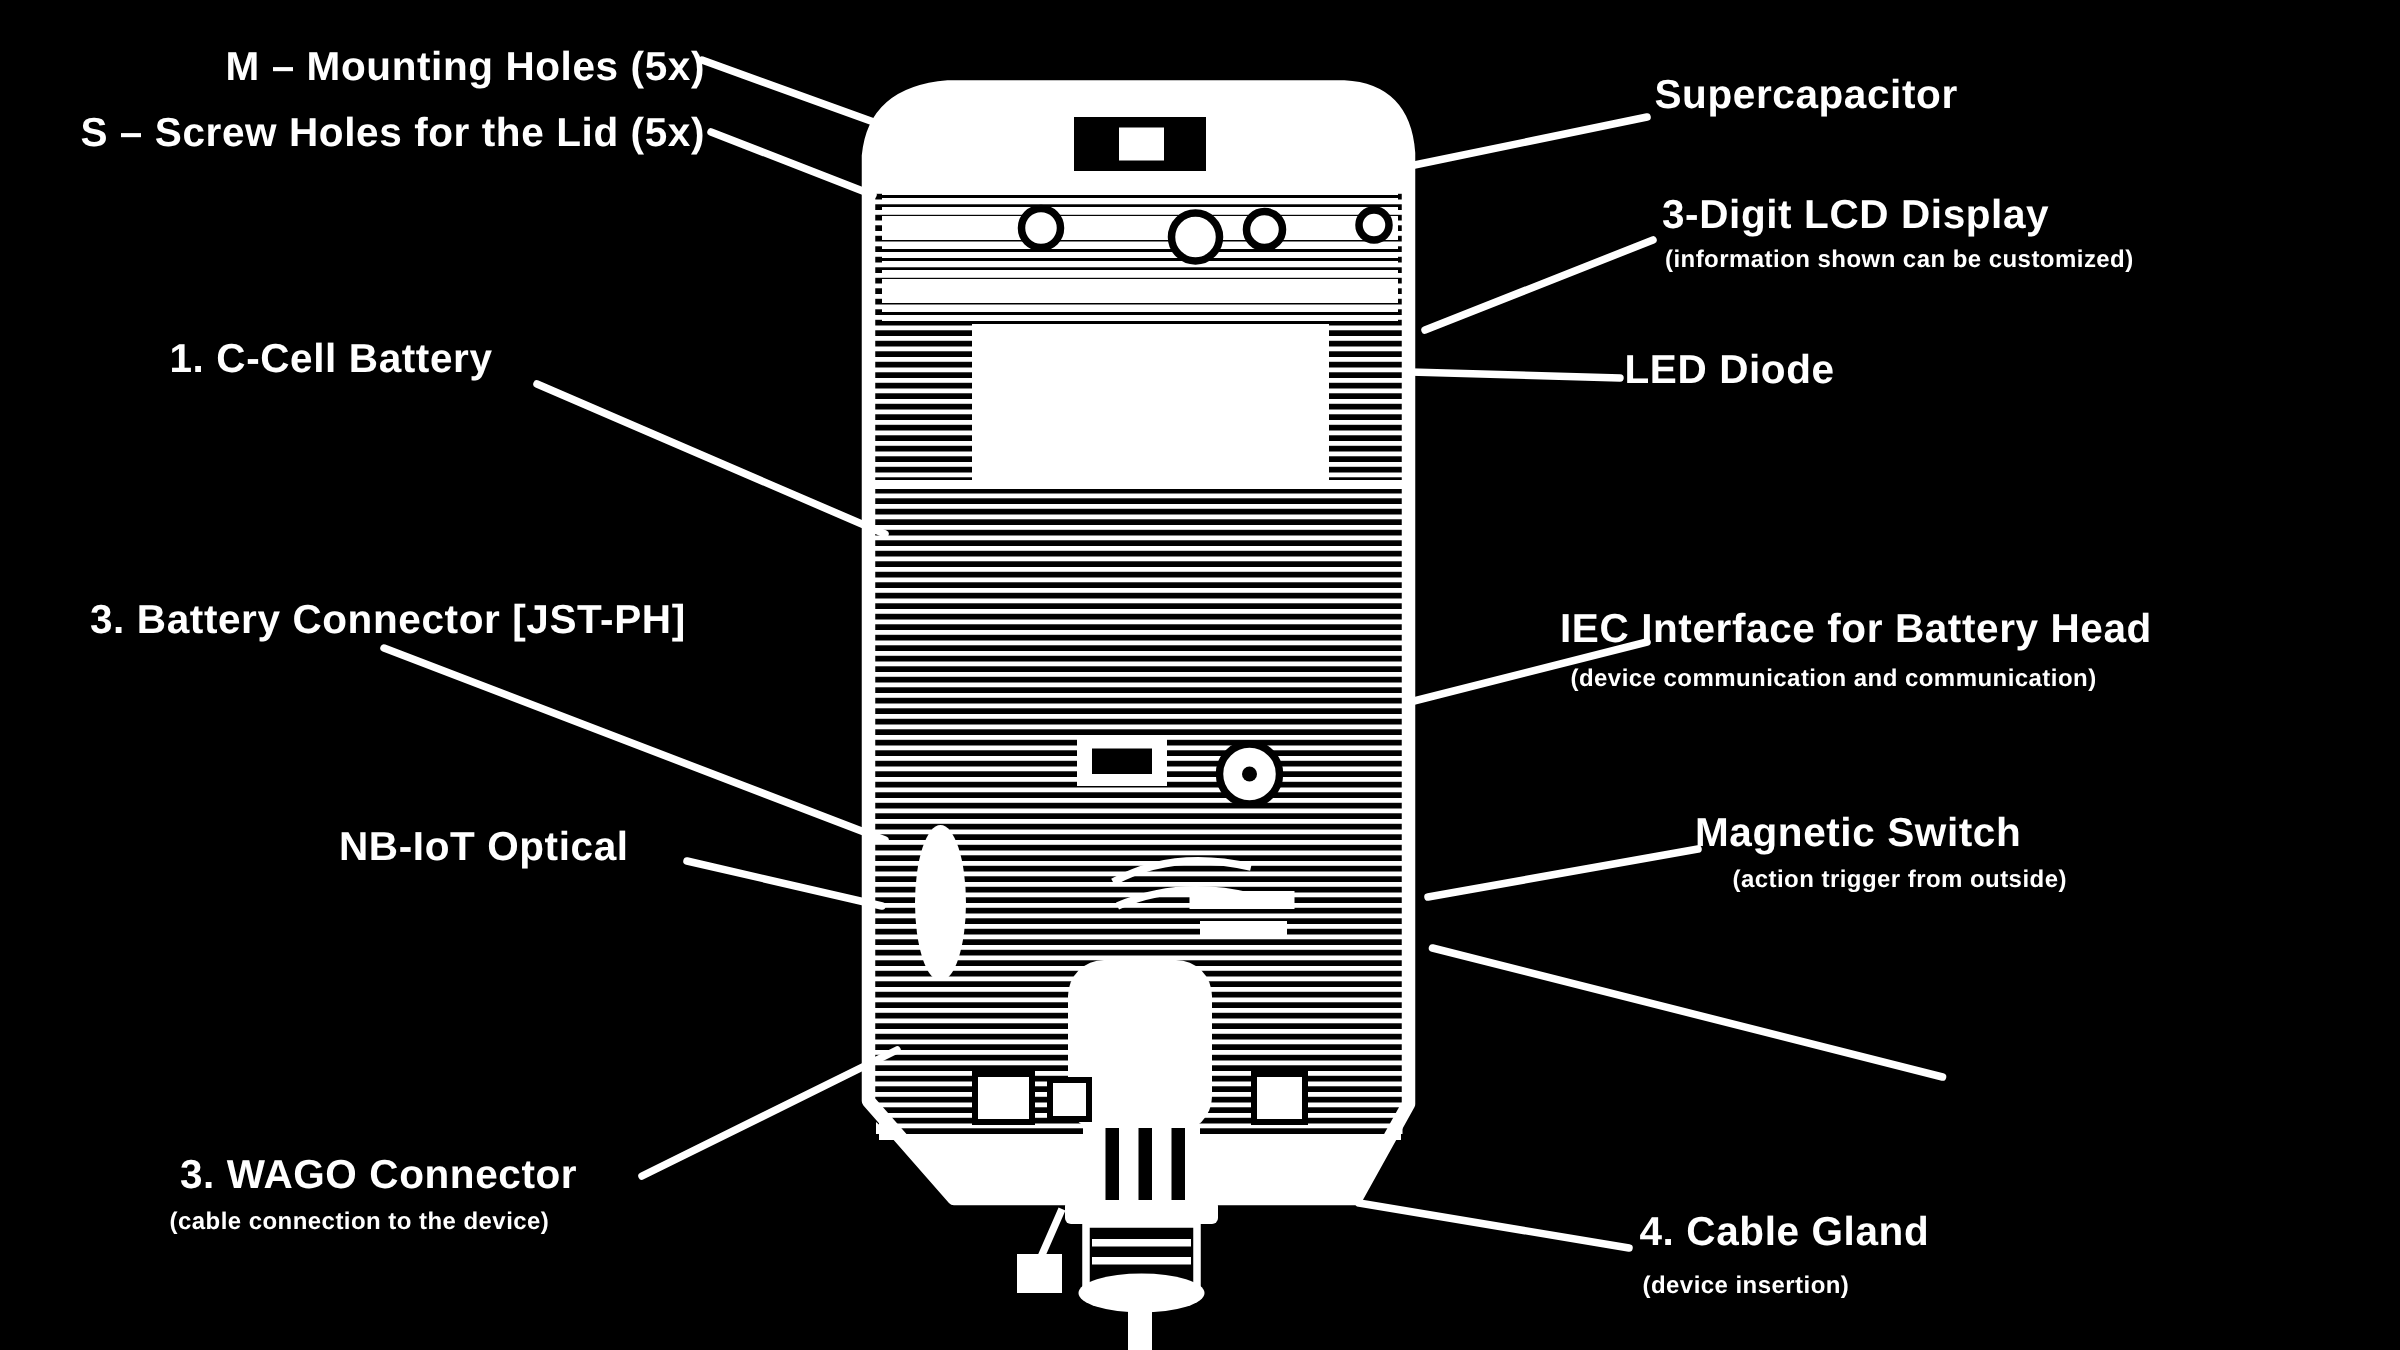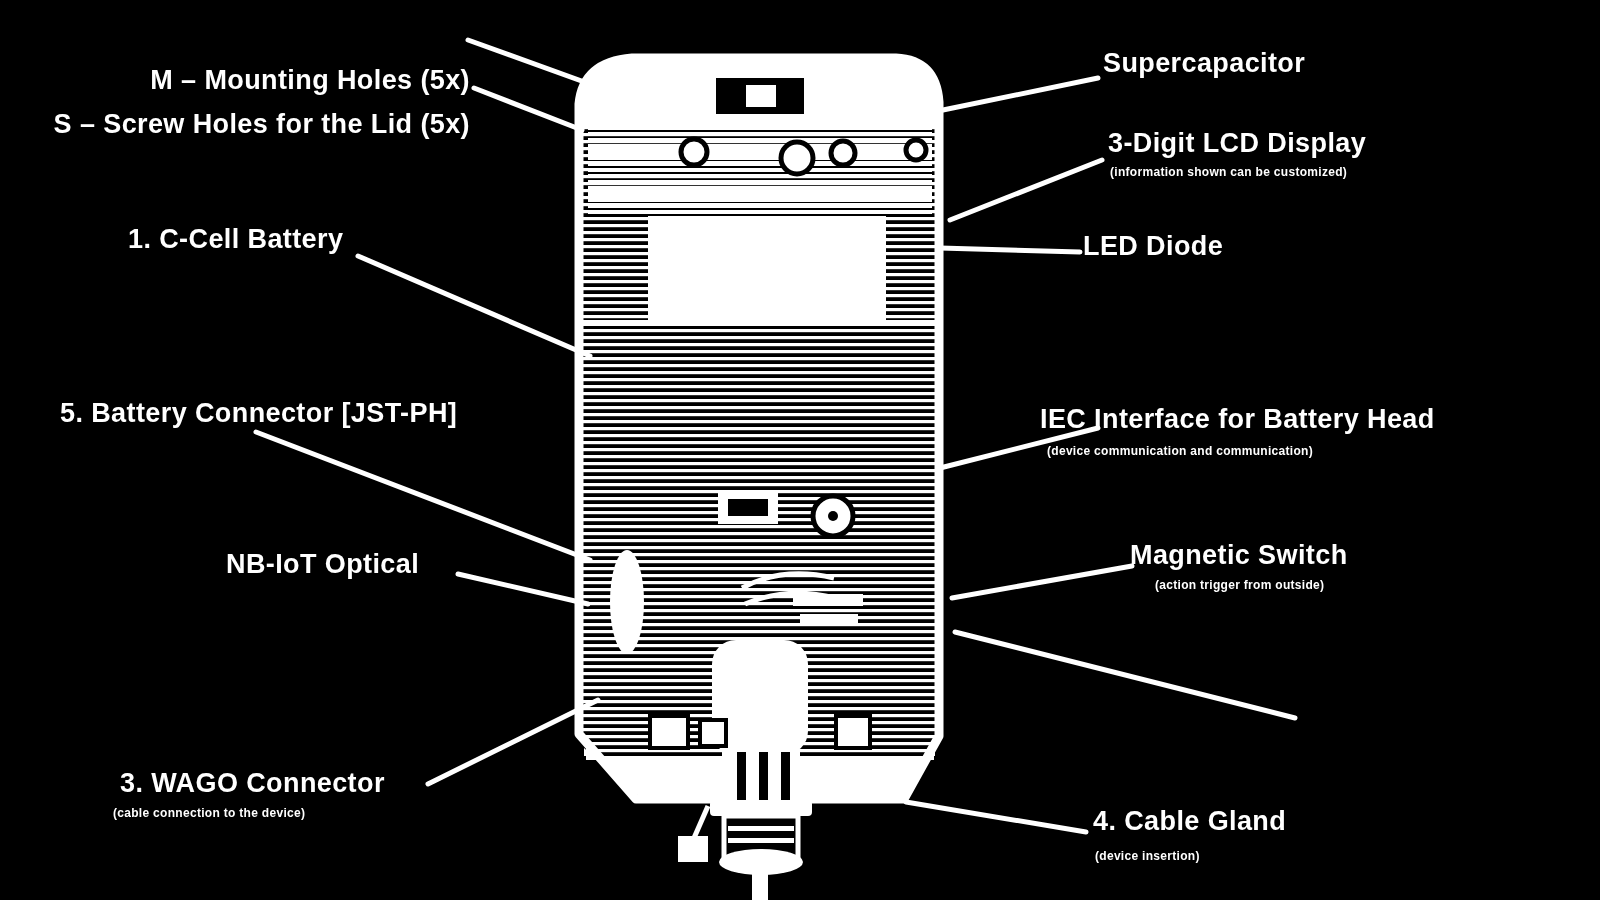--- a/index.html
+++ b/index.html
@@ -9,23 +9,23 @@
     background:var(--bg);
     font-family:"Liberation Sans", sans-serif;
   }
   .scene { position:absolute; left:0; top:0; width:1600px; height:900px; }
   .lbl {
     position:absolute; color:var(--ink); white-space:nowrap;
     font-weight:700; font-size:27px; letter-spacing:.4px;
   }
   .sub {
     position:absolute; color:var(--ink); white-space:nowrap;
-    font-weight:700; font-size:12px; letter-spacing:.3px;
+    font-weight:700; font-size:16px; letter-spacing:.3px;
   }
-  .block { text-align:right;margin-top:36px; }
+  .block { text-align:right; }
   .block div { line-height:44px; }
 </style>
 </head>
 <body>
 
 <div class="canvas">
 
   <svg class="scene" viewBox="0 0 1600 900" aria-hidden="true">
     <defs>
       <pattern id="stripeMid" width="8" height="7" patternUnits="userSpaceOnUse">
@@ -101,22 +101,22 @@
 
       <line x1="708" y1="806" x2="694" y2="838" stroke="#fff" stroke-width="5"></line>
       <rect x="678" y="836" width="30" height="26" fill="#fff"></rect>
     </g>
   </svg>
 
   <div class="lbl block" style="left:10px;top:22px;width:460px">
     <div>M – Mounting Holes (5x)</div>
     <div>S – Screw Holes for the Lid (5x)</div>
   </div>
-  <div class="lbl" style="left:128px;top:224px">1. C-Cell Battery</div>
-  <div class="lbl" style="left:60px;top:398px">5. Battery Connector [JST-PH]</div>
+  <div class="lbl" style="left:113px;top:224px">1. C-Cell Battery</div>
+  <div class="lbl" style="left:60px;top:398px">3. Battery Connector [JST-PH]</div>
   <div class="lbl" style="left:226px;top:549px">NB-IoT Optical</div>
   <div class="lbl" style="left:120px;top:768px">3. WAGO Connector</div>
   <div class="sub" style="left:113px;top:806px">(cable connection to the device)</div>
 
   <div class="lbl" style="left:1103px;top:48px">Supercapacitor</div>
   <div class="lbl" style="left:1108px;top:128px">3-Digit LCD Display</div>
   <div class="sub" style="left:1110px;top:165px">(information shown can be customized)</div>
   <div class="lbl" style="left:1083px;top:231px">LED Diode</div>
   <div class="lbl" style="left:1040px;top:404px">IEC Interface for Battery Head</div>
   <div class="sub" style="left:1047px;top:444px">(device communication and communication)</div>

